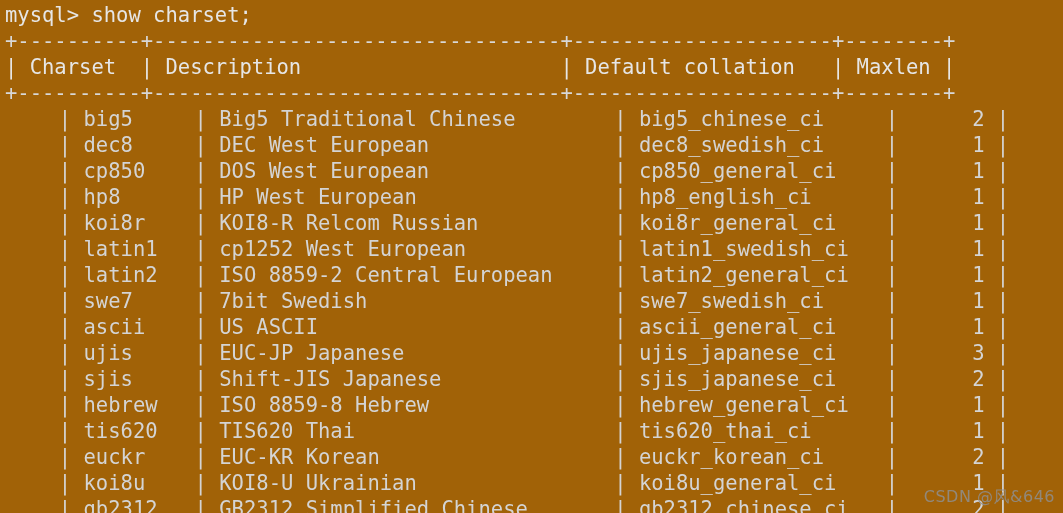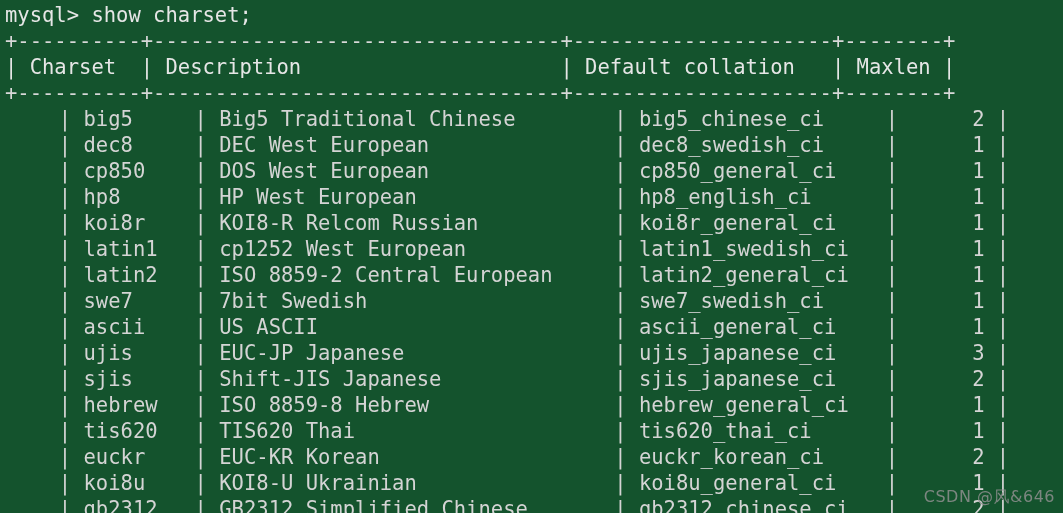--- a/index.html
+++ b/index.html
@@ -13,21 +13,21 @@
     overflow: hidden;
     position: relative;
     font-family: "DejaVu Sans Mono", "Liberation Mono", monospace;
   }
   #terminal {
     position: absolute;
     left: 0;
     top: 0;
     width: 1063px;
     height: 513px;
-    background: #14532d;
+    background: #a16207;
     color: #d8d8d8;
     font-family: "DejaVu Sans Mono", "Liberation Mono", monospace;
     font-size: 20.5px;
     line-height: 26px;
     letter-spacing: 0px;
     padding: 2px 0 0 5px;
     box-sizing: border-box;
     white-space: pre;
     overflow: hidden;
   }

